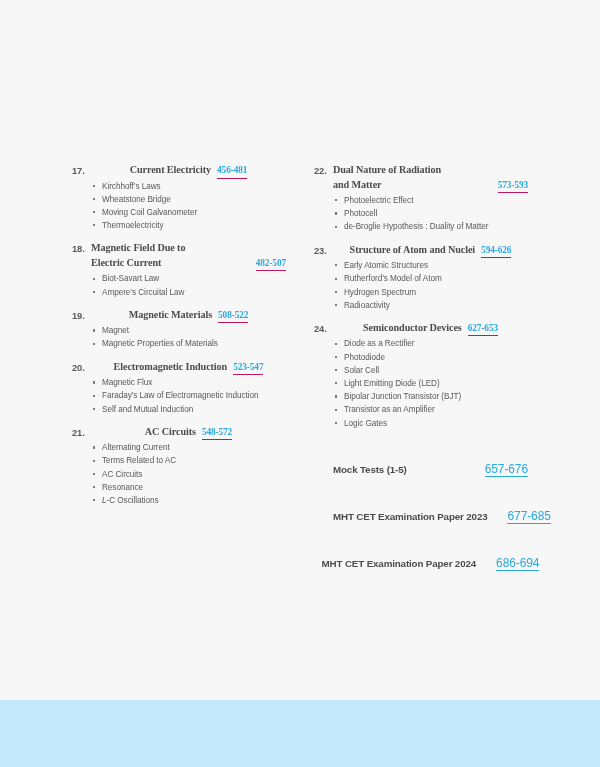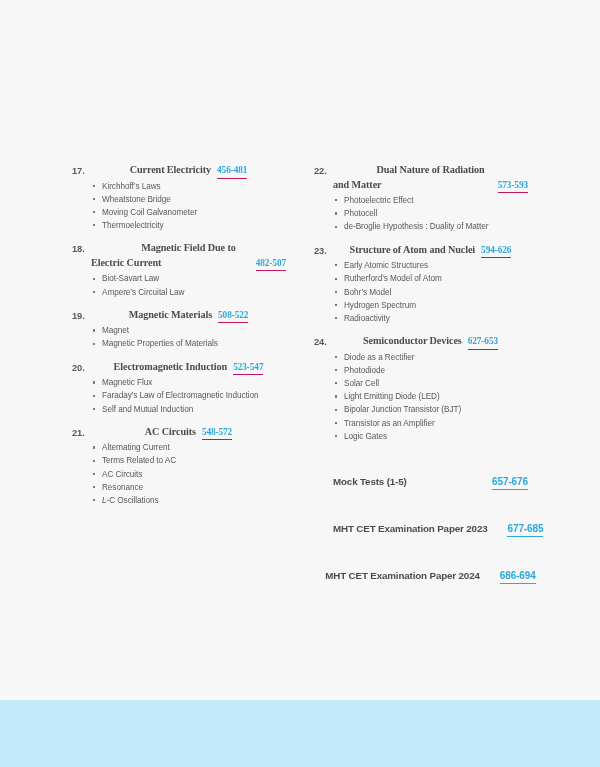--- a/index.html
+++ b/index.html
@@ -92,21 +92,21 @@
     font-weight: bold;
     color: #29a9e0;
     line-height: 14.5px;
     border-bottom: 1px solid #be185d;
     padding-bottom: 0px;
     align-self: flex-start;
     white-space: nowrap;
     letter-spacing: -0.1px;
   }
   
-  .ch-title-wrap.two-line { flex-direction: row; }
+  .ch-title-wrap.two-line { flex-direction: column; }
   .ch-title-wrap.two-line .ln2 {
     display: flex;
     width: 100%;
     justify-content: space-between;
     align-items: flex-start;
     column-gap: 6px;
   }
 
   
   .subs {
@@ -149,22 +149,22 @@
   }
   .extra-row:last-child { margin-bottom: 0; justify-content: center; }
   .extra-label {
     font-size: 9.8px;
     font-weight: bold;
     color: #4b4c4e;
     line-height: 14px;
     letter-spacing: -0.15px;
   }
   .extra-pages {
-    font-size: 10px;
-    font-weight: bold;
+    font-size: 12px;
+    font-weight: normal;
     color: #29a9e0;
     line-height: 14px;
     border-bottom: 1px solid #29a9e0;
     letter-spacing: -0.1px;
   }
 </style>
 </head>
 <body>
 
 <div class="page">
@@ -267,21 +267,20 @@
           <div class="ch-head">
             <div class="ch-num">23.</div>
             <div class="ch-title-wrap">
               <div class="ch-title">Structure of Atom and Nuclei</div>
               <div class="ch-pages">594-626</div>
             </div>
           </div>
           <ul class="subs">
             <li class="sub"><span class="bullet"></span><span>Early Atomic Structures</span></li>
             <li class="sub"><span class="bullet"></span><span>Rutherford’s Model of Atom</span></li>
-            <li class="sub"><span class="bullet"></span><span>Bohr’s Model</span></li>
             <li class="sub"><span class="bullet"></span><span>Hydrogen Spectrum</span></li>
             <li class="sub"><span class="bullet"></span><span>Radioactivity</span></li>
           </ul>
         </div>
         <div class="chapter">
           <div class="ch-head">
             <div class="ch-num">24.</div>
             <div class="ch-title-wrap">
               <div class="ch-title">Semiconductor Devices</div>
               <div class="ch-pages">627-653</div>

